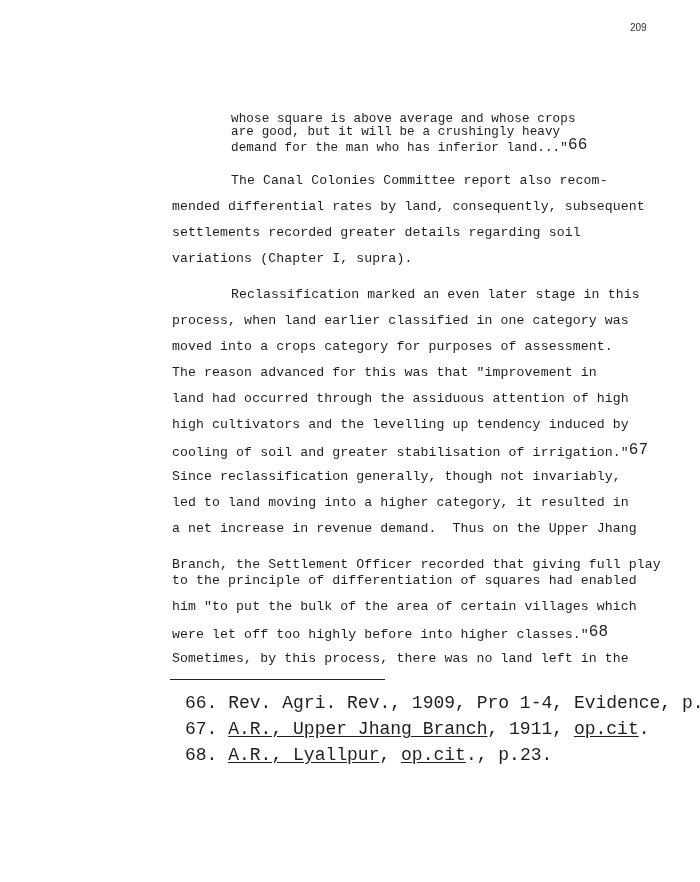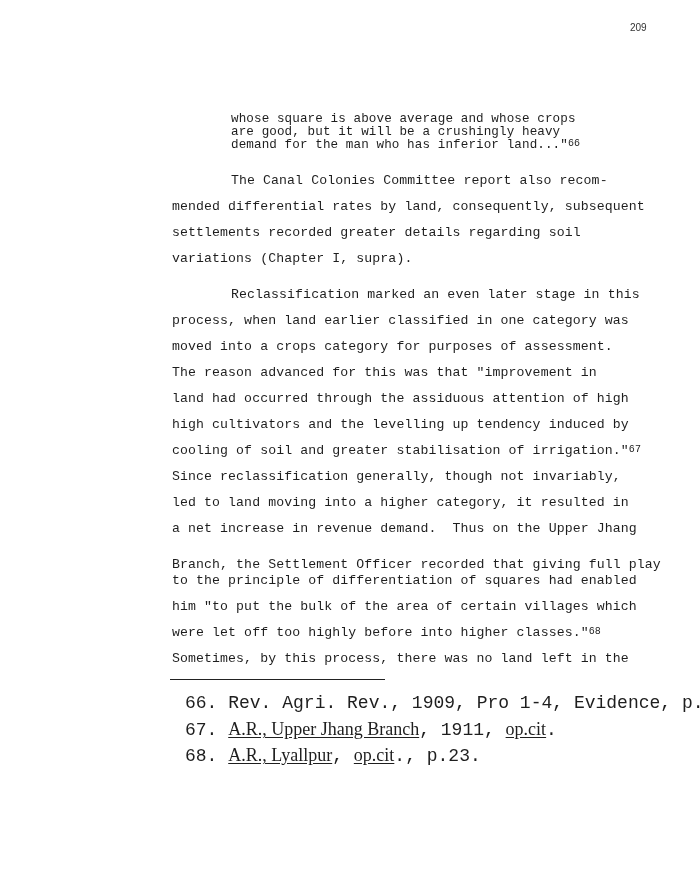--- a/index.html
+++ b/index.html
@@ -3,25 +3,25 @@
 <meta charset="utf-8">
 <style>
   html, body { margin:0; padding:0; background:#ffffff; }
   body { width:700px; height:882px; position:relative; overflow:hidden;
          font-family:"Liberation Mono","DejaVu Sans Mono",monospace; color:#1e1e1e; }
   .page-num { position:absolute; left:630px; top:22px; font-size:10px;
               font-family:"Liberation Sans","DejaVu Sans",sans-serif; color:#333; }
   .line { position:absolute; white-space:pre; font-size:13.2px; letter-spacing:0.1px; }
   .quote { left:231px; font-size:12.6px; }
   .body-line { left:172px; }
-  sup { font-size:10px; position:relative; top:-2px; vertical-align:baseline; }
+  sup { font-size:16px; position:relative; top:-2px; vertical-align:baseline; }
   .rule { position:absolute; left:170px; top:679px; width:215px; height:0;
           border-top:1.6px solid #222; }
   .fn { position:absolute; left:185px; white-space:pre; font-size:18px; }
-  u { text-decoration:underline; text-underline-offset:2px;font-family:Liberation Serif, serif; }
+  u { text-decoration:underline; text-underline-offset:2px; }
 </style>
 </head>
 <body>
 
 <div class="page-num">209</div>
 
 <div>
   <div class="line quote" style="top:112px">whose square is above average and whose crops</div>
   <div class="line quote" style="top:125px">are good, but it will be a crushingly heavy</div>
   <div class="line quote" style="top:138px"><span>demand for the man who has inferior land...</span>"<sup>66</sup></div>

